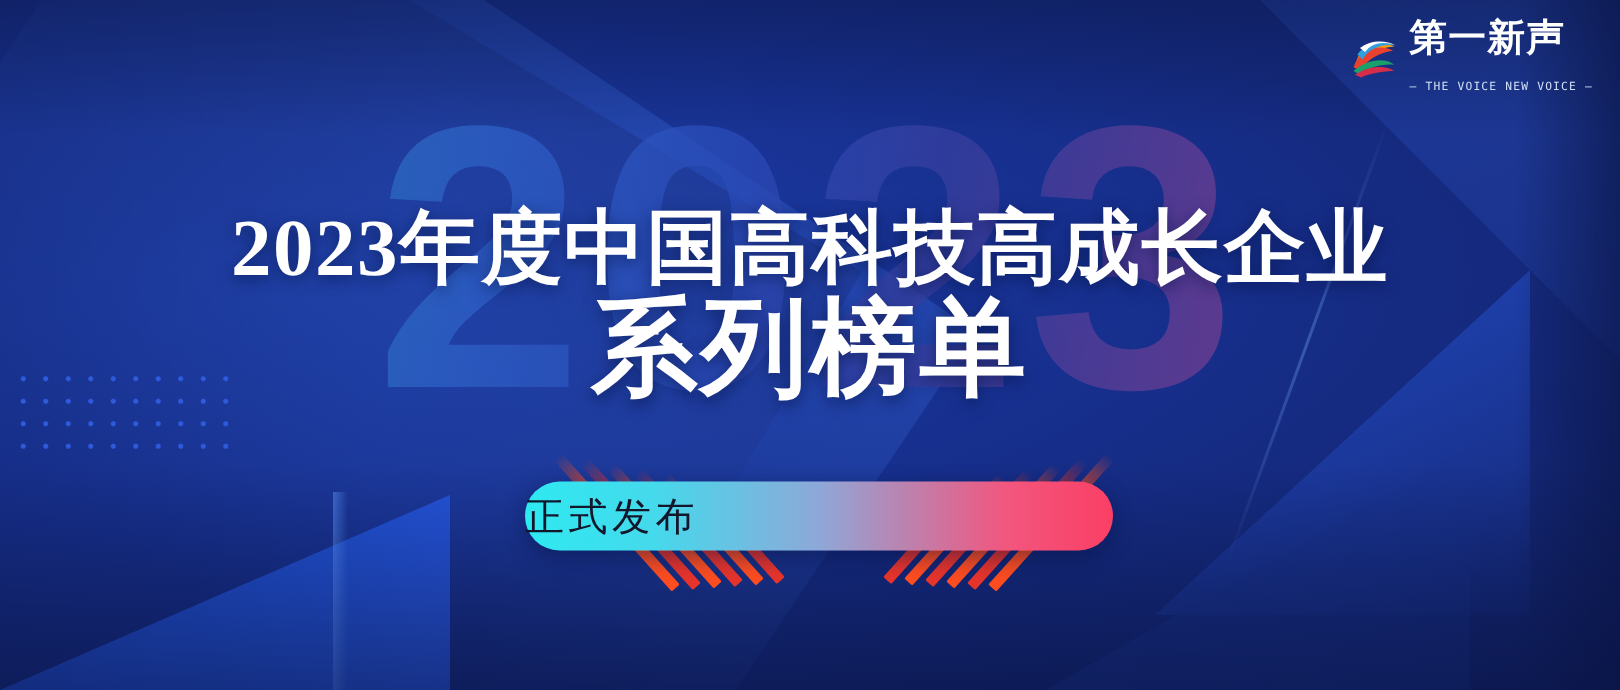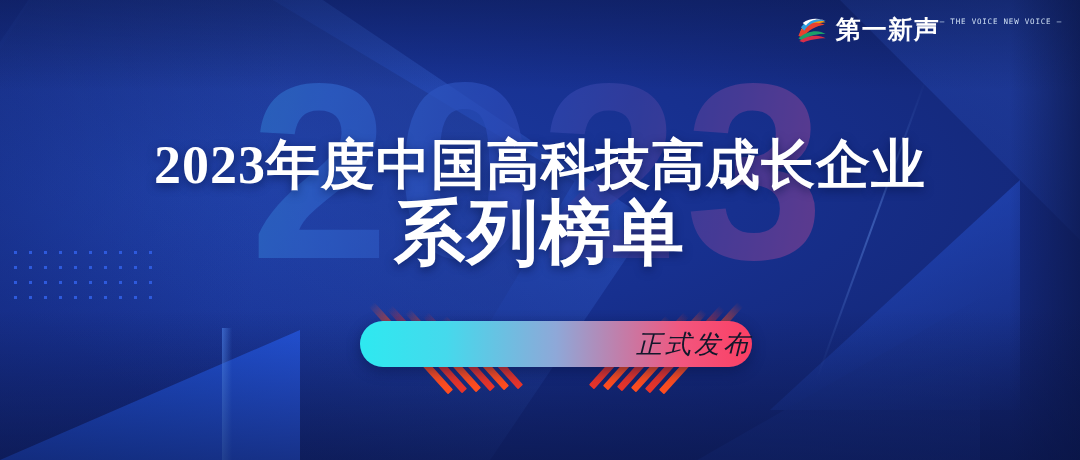--- a/index.html
+++ b/index.html
@@ -142,45 +142,45 @@
   }
   .title .l2{
     display:block;
     font-size:71px;line-height:62px;
     letter-spacing:2px;
     margin-top:6px;
   }
 
   
   .pill{
-    position:absolute;left:360px;top:321px;
+    position:absolute;left:350px;top:321px;
     width:392px;height:46px;
     border-radius:23px;
     background:linear-gradient(90deg,#2ee9f0 0%, #45d9ec 22%, #8ea8d8 50%, #f2567e 82%, #fb3f64 100%);
     box-shadow:0 4px 14px rgba(6,16,60,.45);
-    display:flex;align-items:center;justify-content:flex-end;font-style:italic;
+    display:flex;align-items:center;justify-content:flex-start;
   }
   .pill span{
     font-family:"Liberation Sans","DejaVu Sans",sans-serif;
     font-size:26px;font-weight:normal;
     color:#12172b;
     letter-spacing:3px;
   }
 
   
   .logos{
     position:absolute;right:18px;top:12px;
     display:flex;align-items:center;gap:22px;
   }
   .logo{display:flex;align-items:center;gap:7px;}
 
   .mark-swirl{width:34px;height:34px;position:relative;flex:0 0 auto;}
   .mark-eye{width:30px;height:30px;position:relative;flex:0 0 auto;}
 
-  .logo-txt{display:flex;justify-content:center;}
+  .logo-txt{display:flex;flex-direction:column;justify-content:center;gap:13px;}
   .logo-cn{
     font-family:"Liberation Sans","DejaVu Sans",sans-serif;
     font-size:25px;font-weight:bold;color:#ffffff;
     line-height:27px;letter-spacing:1px;white-space:nowrap;
   }
   .logo-en{
     font-family:"DejaVu Sans Mono","Liberation Mono",monospace;
     font-size:7.5px;color:#cfe0f5;letter-spacing:.8px;
     line-height:11px;white-space:nowrap;text-align:center;
   }

